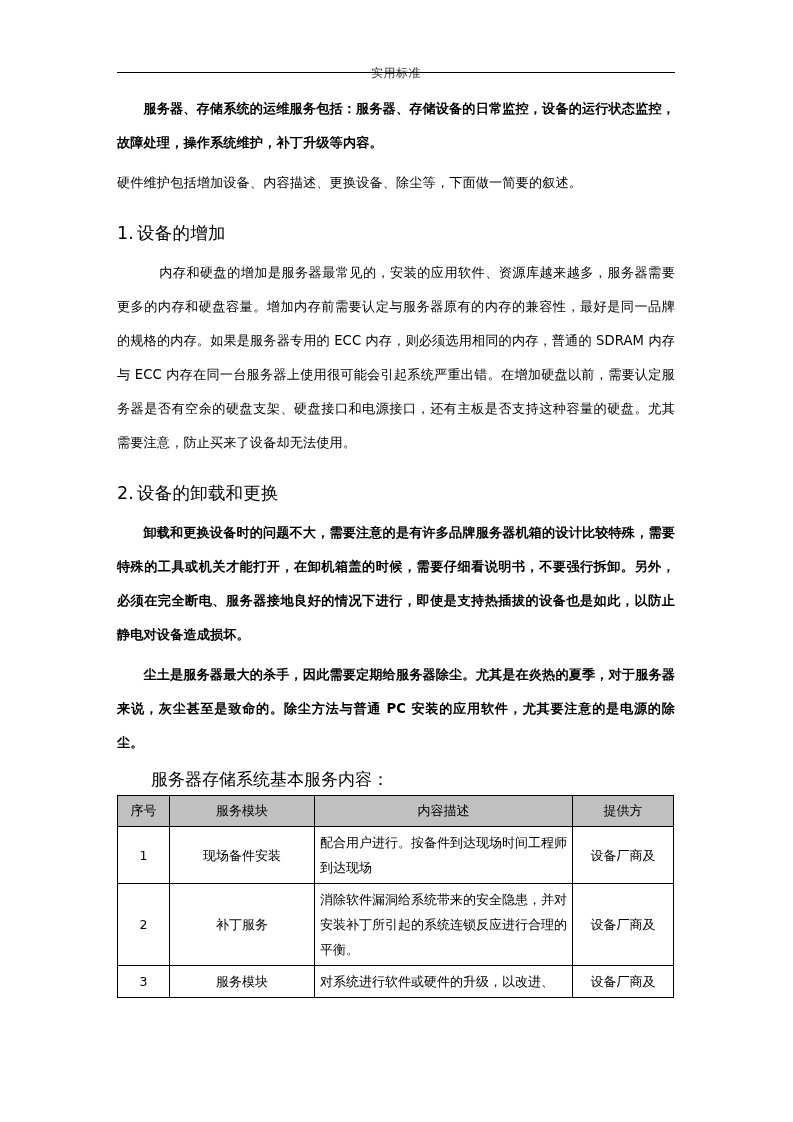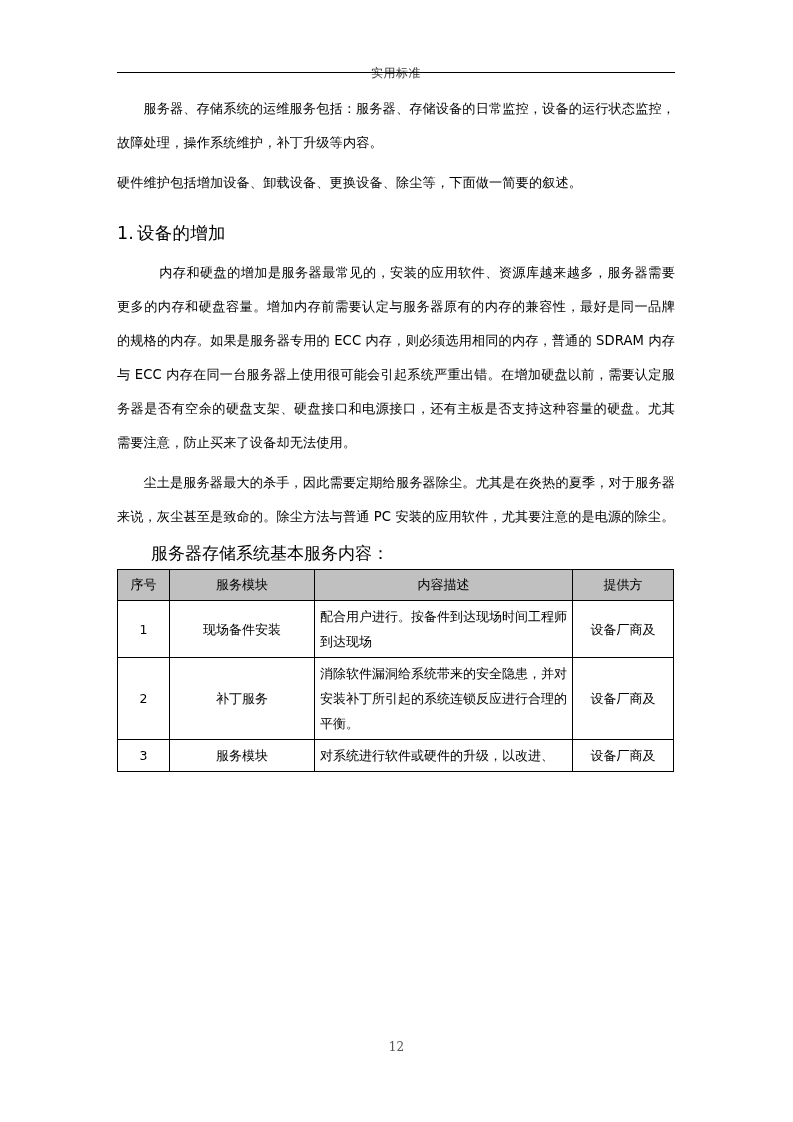--- a/index.html
+++ b/index.html
@@ -50,20 +50,21 @@
   p.para {
     margin: 0 0 6px 0;
     font-size: 13.2px;
     line-height: 34px;
     text-align: justify;
     text-justify: inter-ideograph;
     letter-spacing: 0.1px;
   }
   p.indent2 {
     text-indent: 2em;
+    font-weight: bold;
   }
   p.indent3 {
     text-indent: 3.2em;
   }
   p.noindent {
     text-indent: 0;
   }
 
   h2.section-heading {
     margin: 18px 0 8px 0;
@@ -151,27 +152,31 @@
 
 <div class="page">
 
   <div class="page-header">实用标准</div>
   <div class="header-rule"></div>
 
   <div class="content">
 
     <p class="para indent2">服务器、存储系统的运维服务包括：服务器、存储设备的日常监控，设备的运行状态监控，故障处理，操作系统维护，补丁升级等内容。</p>
 
-    <p class="para noindent">硬件维护包括增加设备、卸载设备、更换设备、除尘等，下面做一简要的叙述。</p>
+    <p class="para noindent">硬件维护包括增加设备、内容描述、更换设备、除尘等，下面做一简要的叙述。</p>
 
     <h2 class="section-heading gap-before">
       <span class="num">1.</span><span>设备的增加</span>
     </h2>
     <p class="para indent3">内存和硬盘的增加是服务器最常见的，安装的应用软件、资源库越来越多，服务器需要更多的内存和硬盘容量。增加内存前需要认定与服务器原有的内存的兼容性，最好是同一品牌的规格的内存。如果是服务器专用的 ECC 内存，则必须选用相同的内存，普通的 SDRAM 内存与 ECC 内存在同一台服务器上使用很可能会引起系统严重出错。在增加硬盘以前，需要认定服务器是否有空余的硬盘支架、硬盘接口和电源接口，还有主板是否支持这种容量的硬盘。尤其需要注意，防止买来了设备却无法使用。</p>
 
+    <h2 class="section-heading gap-before">
+      <span class="num">2.</span><span>设备的卸载和更换</span>
+    </h2>
+    <p class="para indent2">卸载和更换设备时的问题不大，需要注意的是有许多品牌服务器机箱的设计比较特殊，需要特殊的工具或机关才能打开，在卸机箱盖的时候，需要仔细看说明书，不要强行拆卸。另外，必须在完全断电、服务器接地良好的情况下进行，即使是支持热插拔的设备也是如此，以防止静电对设备造成损坏。</p>
 
     <p class="para indent2">尘土是服务器最大的杀手，因此需要定期给服务器除尘。尤其是在炎热的夏季，对于服务器来说，灰尘甚至是致命的。除尘方法与普通 PC 安装的应用软件，尤其要注意的是电源的除尘。</p>
 
     <p class="table-caption">服务器存储系统基本服务内容：</p>
 
     <table class="svc-table">
       <colgroup>
         <col class="w-index">
         <col class="w-module">
         <col class="w-desc">
@@ -202,15 +207,14 @@
           <td class="c-index">3</td>
           <td class="c-module">服务模块</td>
           <td class="c-desc">对系统进行软件或硬件的升级，以改进、</td>
           <td class="c-provider">设备厂商及</td>
         </tr>
       </tbody>
     </table>
 
   </div>
 
-  <div class="page-number">12</div>
 
 </div>
 
 </body></html>

